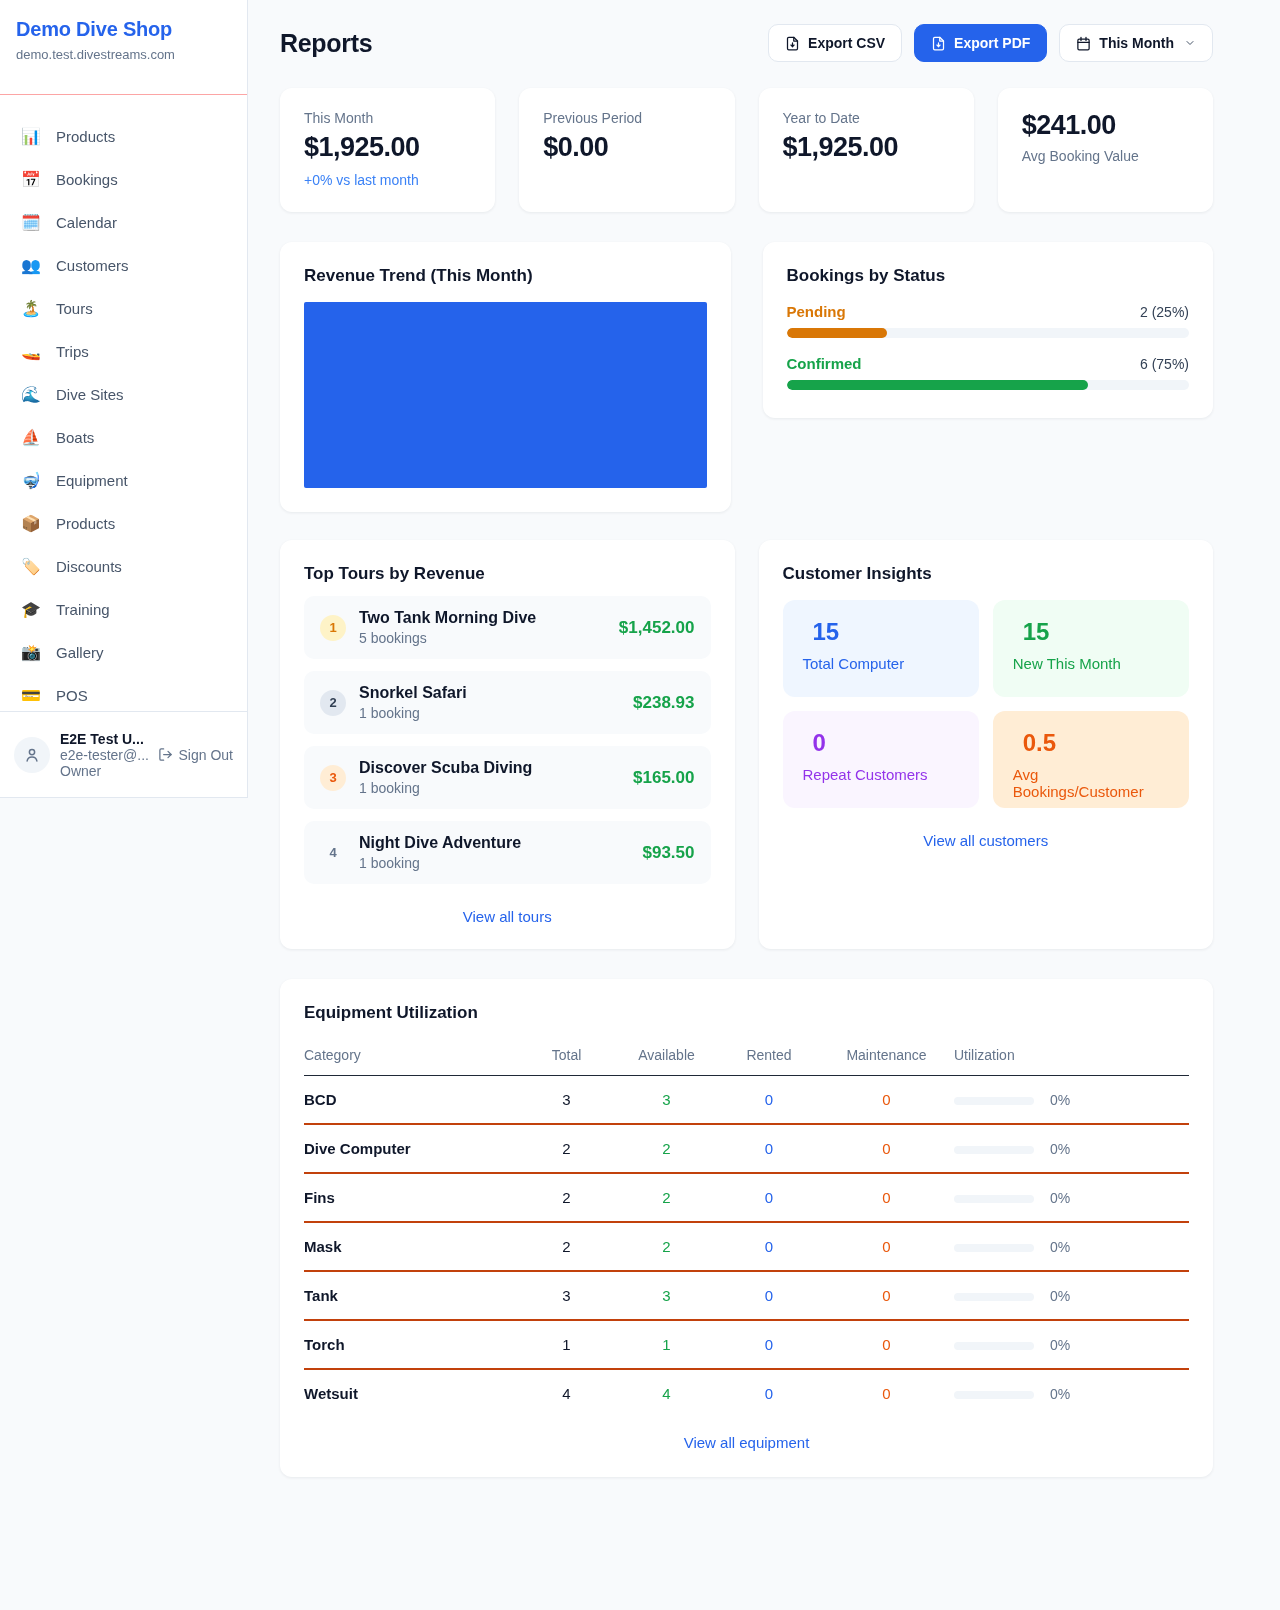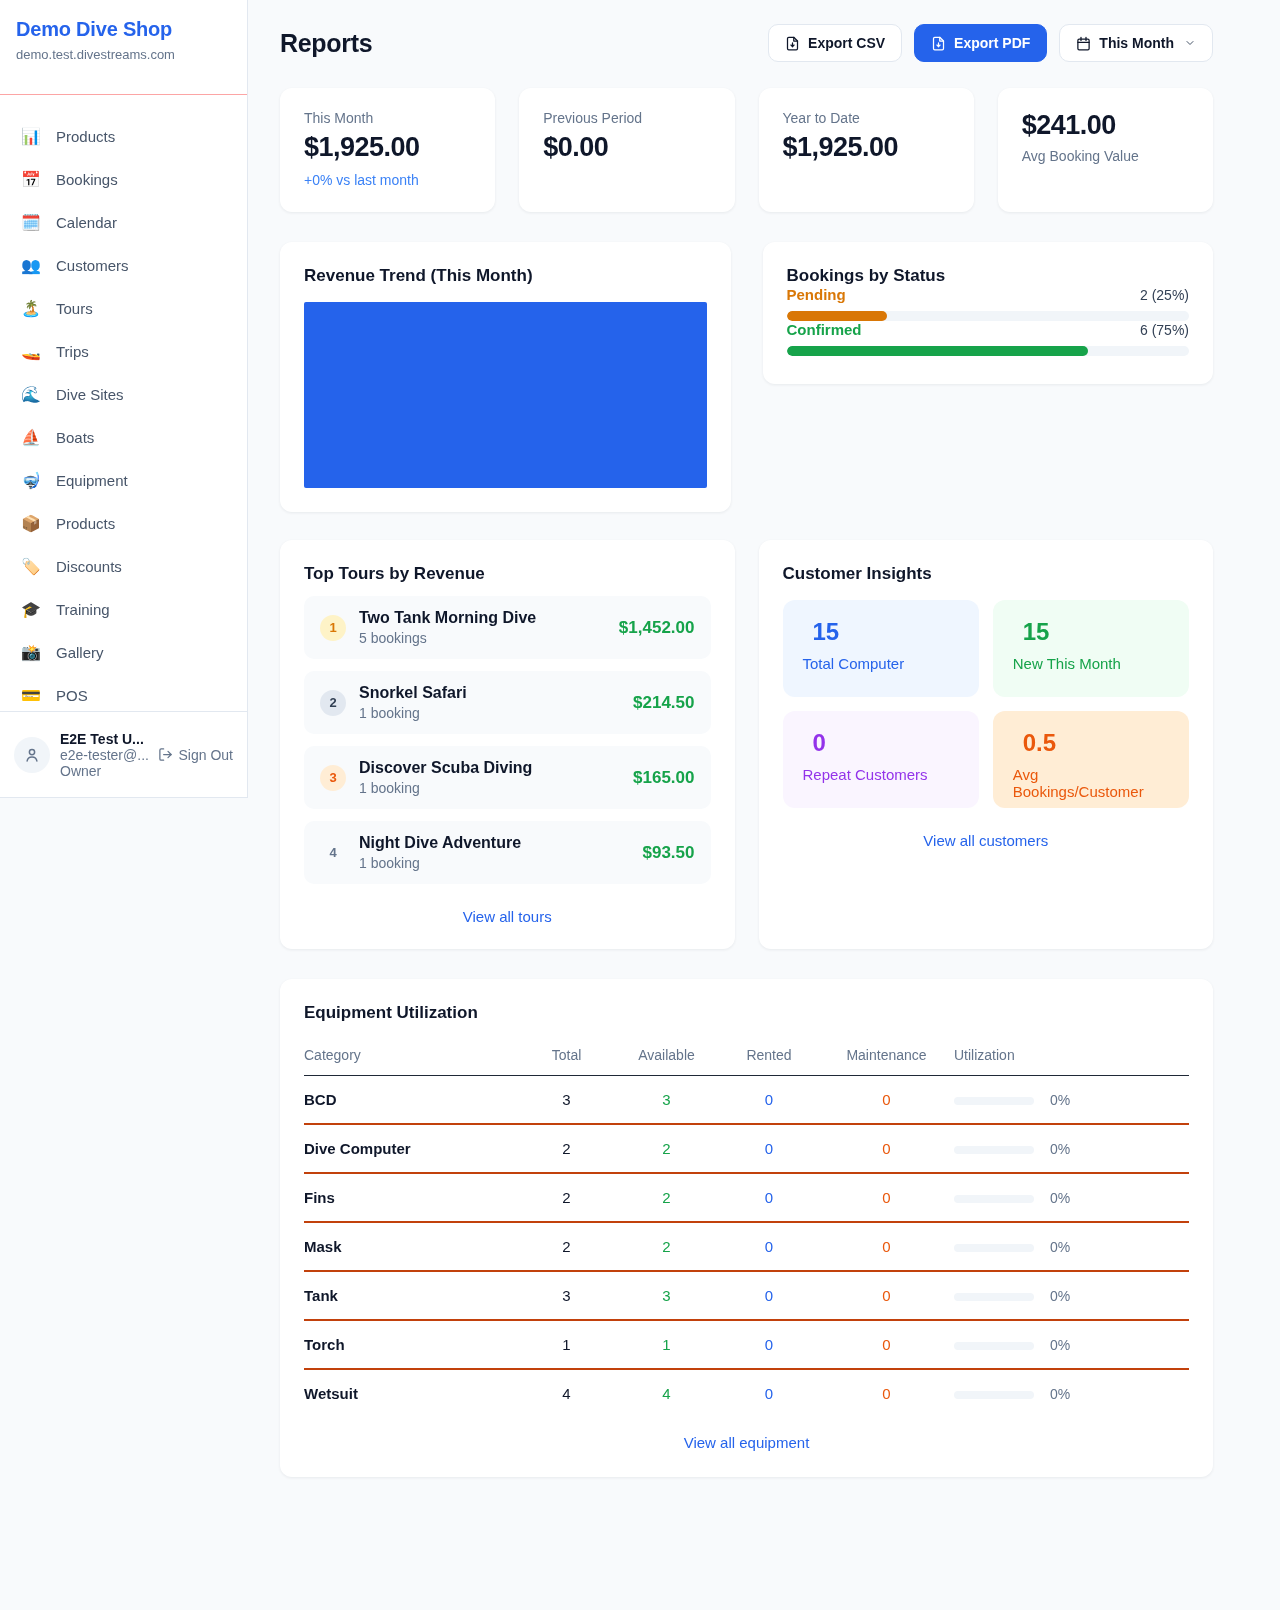--- a/index.html
+++ b/index.html
@@ -70,21 +70,21 @@
   .stat-value { font-size:27px; font-weight:800; letter-spacing:-0.5px; margin-top:6px; }
   .stat-delta { font-size:14px; color:#3b82f6; margin-top:9px; }
   .stat-card.reverse .stat-value { margin-top:0; }
   .stat-card.reverse .stat-label { margin-top:7px; }
   
   .row2 { display:grid; grid-template-columns:1fr 1fr; gap:32px; margin-top:30px; align-items:start; }
   .section-title { font-size:17px; font-weight:700; }
   .trend-card { padding:24px; }
   .trend-chart { height:186px; margin-top:16px; border-radius:2px; }
   .status-card { padding:24px 24px 28px; }
-  .status-row { }
+  .status-row { margin-top:17px; }
   .status-head { display:flex; justify-content:space-between; align-items:baseline; }
   .status-label { font-size:15px; font-weight:600; }
   .status-value { font-size:14px; color:#334155; }
   .bar-track { height:10px; background:#f1f5f9; border-radius:5px; margin-top:8px; overflow:hidden; }
   .bar-fill { height:10px; border-radius:5px; }
   
   .row3 { display:grid; grid-template-columns:1fr 1fr; gap:24px; margin-top:28px; }
   .tours-card { padding:24px; }
   .tour-row {
     display:flex; align-items:center;
@@ -341,21 +341,21 @@
               <div class="tour-bookings">5 bookings</div>
             </div>
             <div class="tour-rev">$1,452.00</div>
           </div>
           <div class="tour-row">
             <div class="rank r2">2</div>
             <div class="tour-info">
               <div class="tour-name">Snorkel Safari</div>
               <div class="tour-bookings">1 booking</div>
             </div>
-            <div class="tour-rev">$214.50</div>
+            <div class="tour-rev">$238.93</div>
           </div>
           <div class="tour-row">
             <div class="rank r3">3</div>
             <div class="tour-info">
               <div class="tour-name">Discover Scuba Diving</div>
               <div class="tour-bookings">1 booking</div>
             </div>
             <div class="tour-rev">$165.00</div>
           </div>
           <div class="tour-row">

